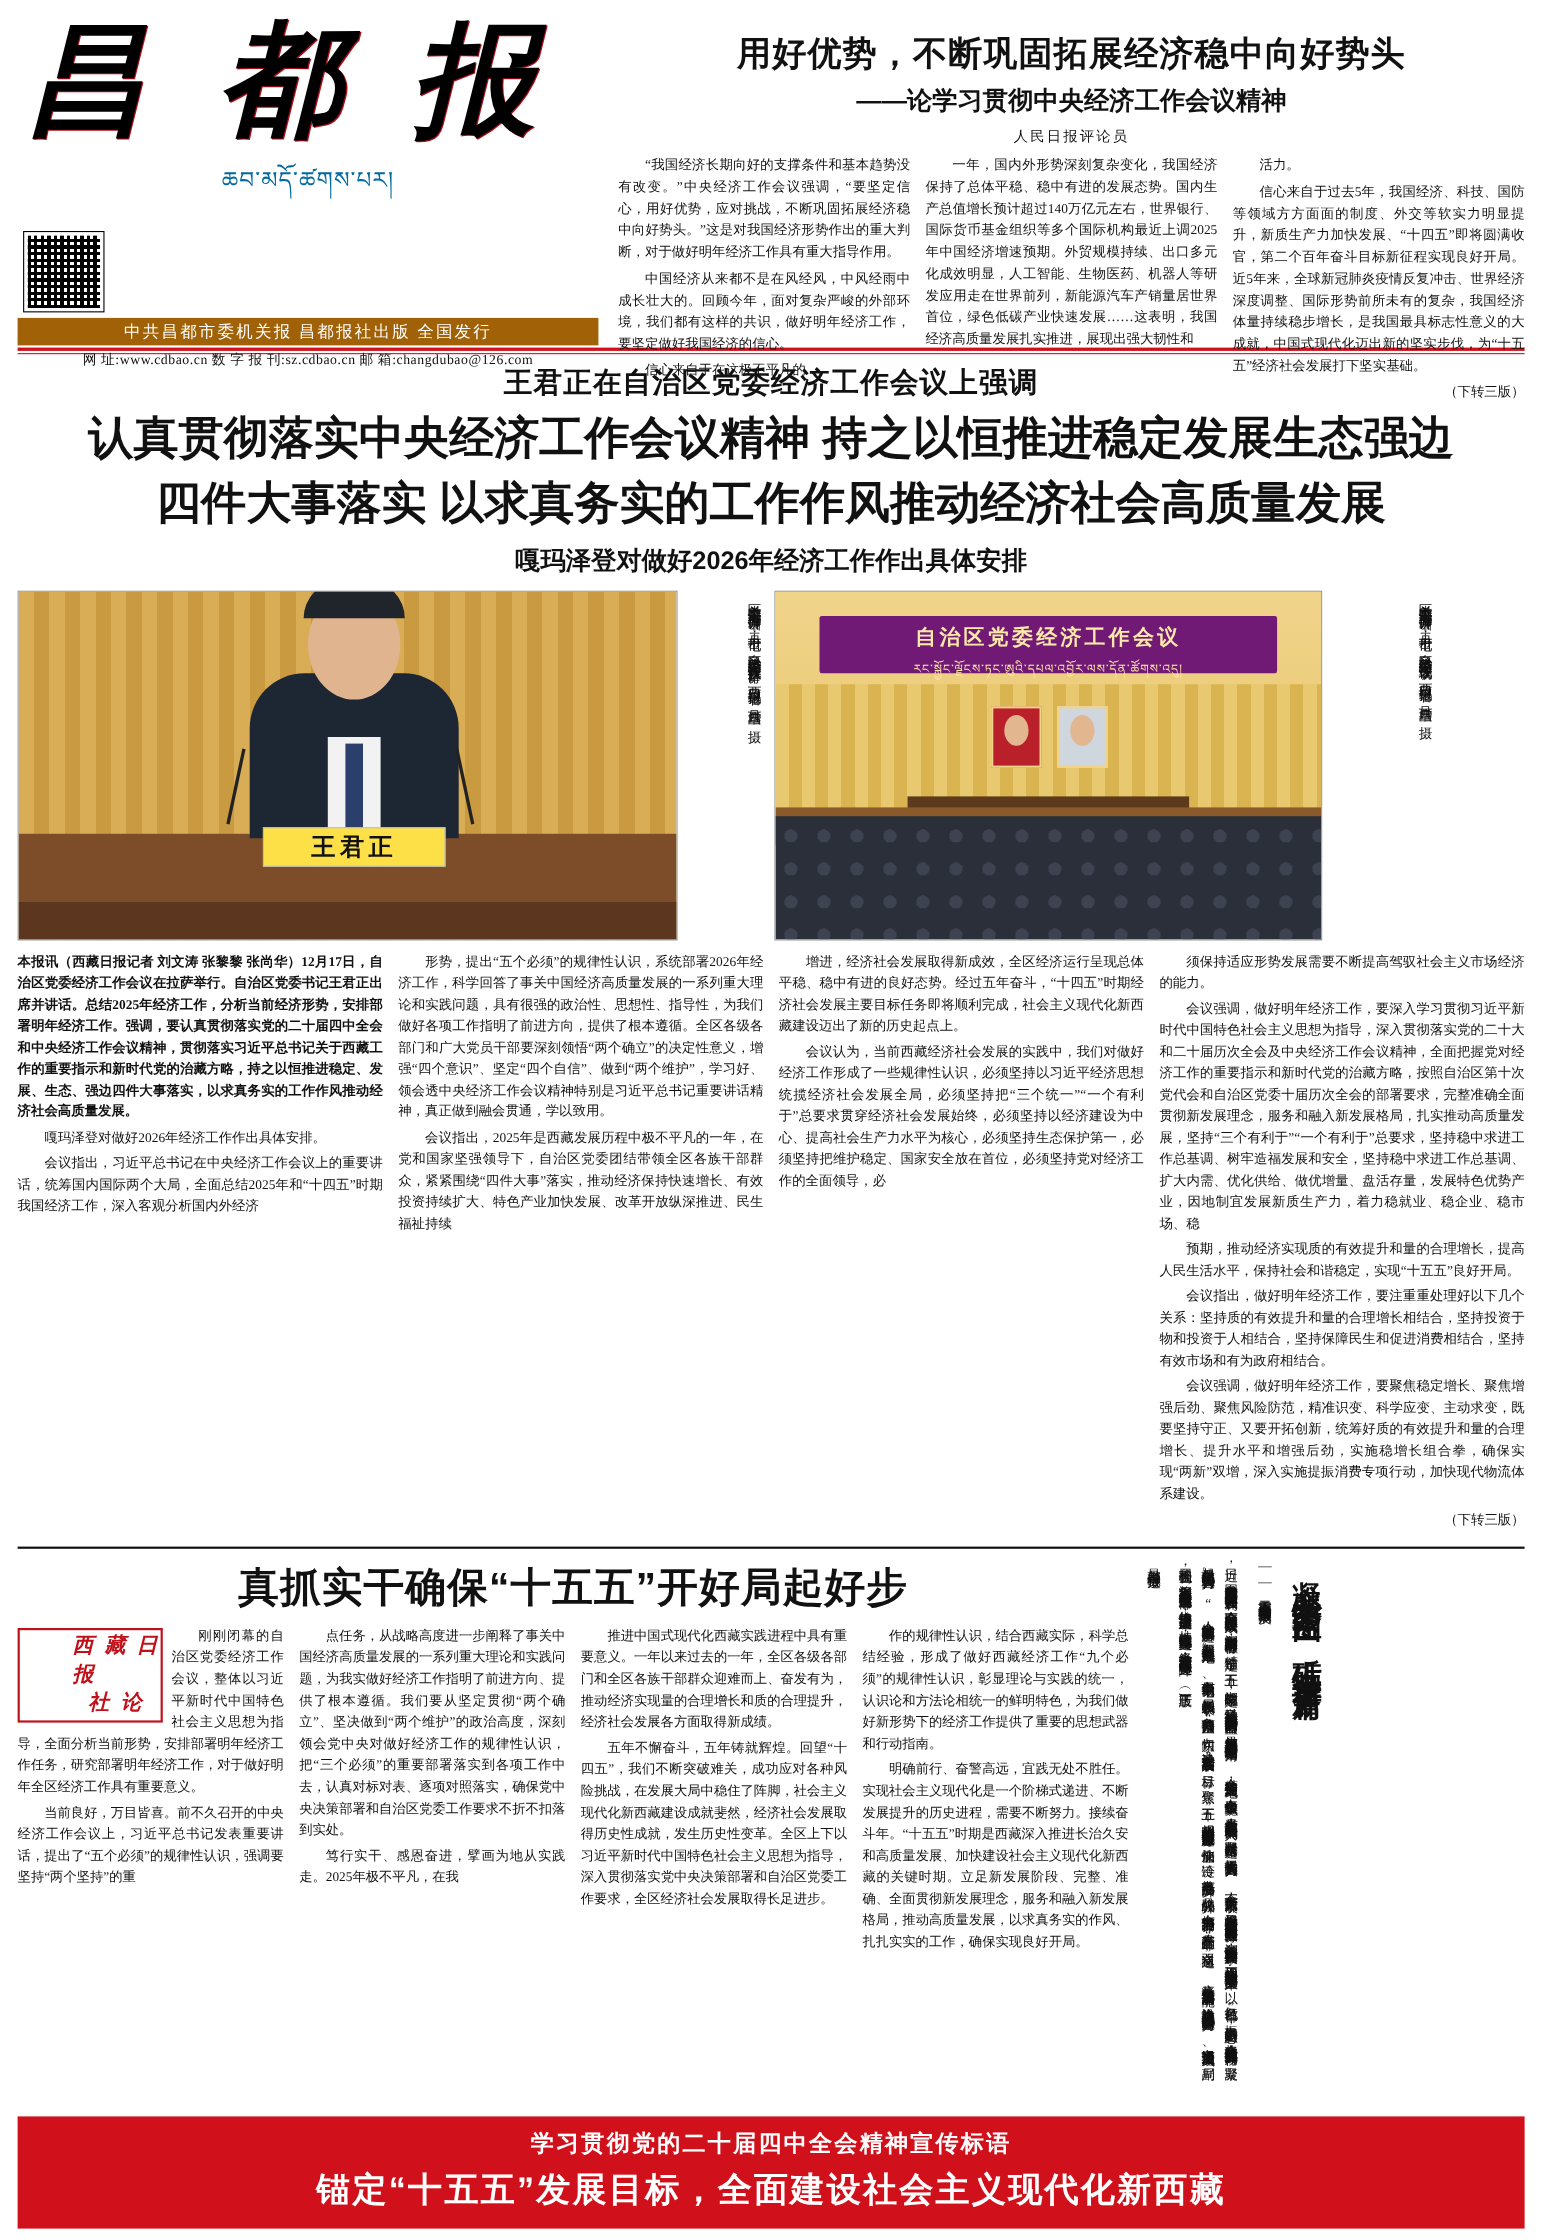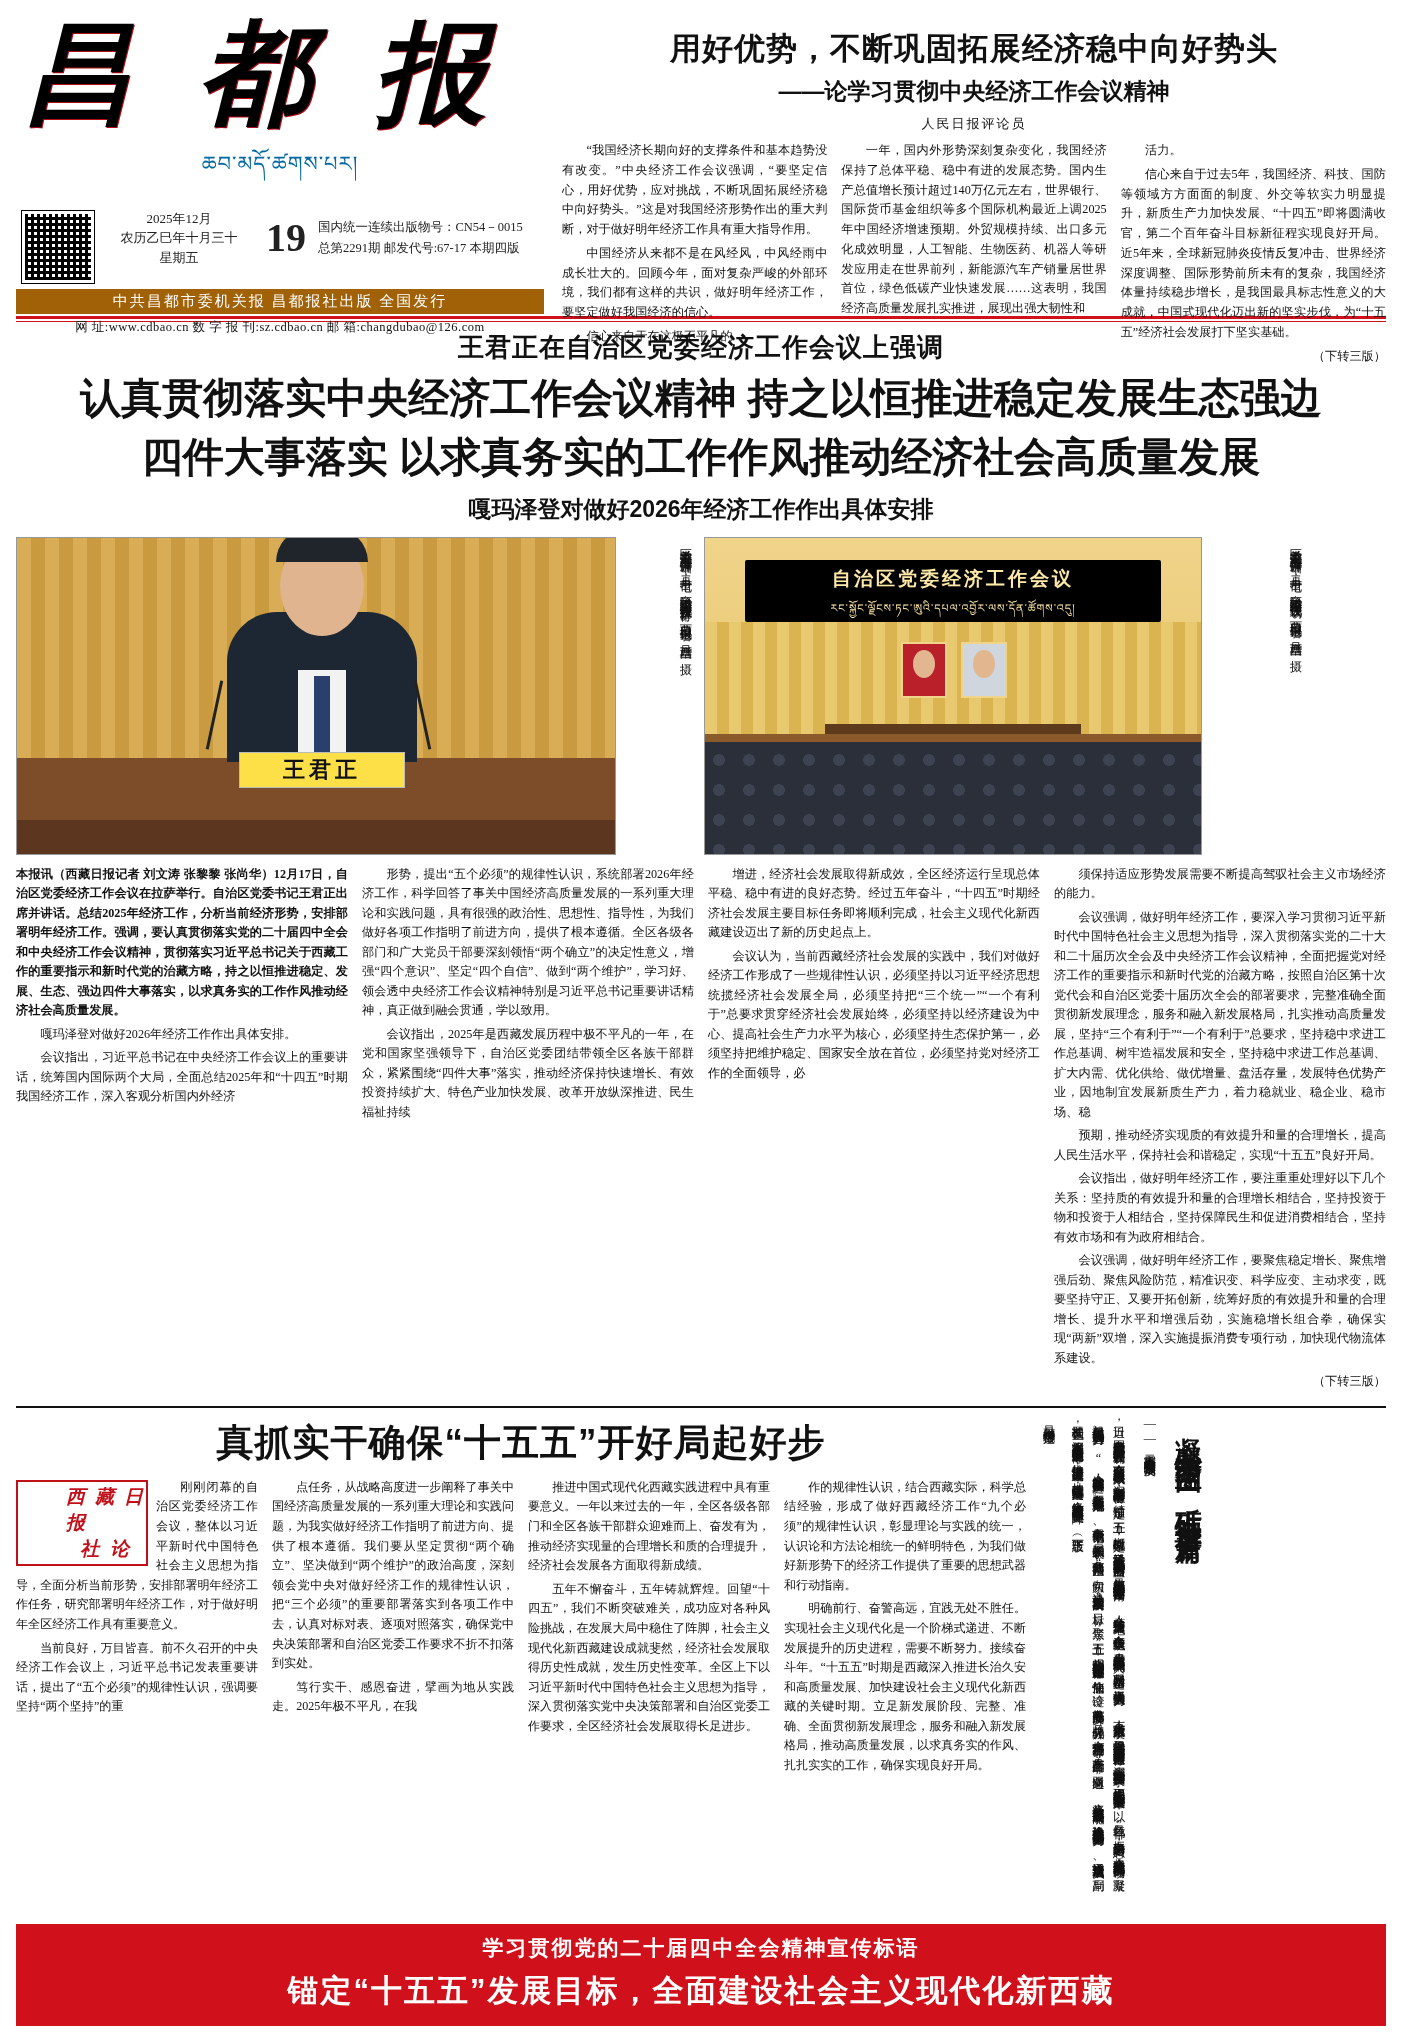--- a/index.html
+++ b/index.html
@@ -96,21 +96,21 @@
   .p1-hair { position:absolute; left:259px; bottom:292px; width:92px; height:34px; background:#20242b; border-radius:46px 46px 0 0;}
   .p1-shirt { position:absolute; left:281px; bottom:92px; width:48px; height:92px; background:#f2f2f2;}
   .p1-tie { position:absolute; left:297px; bottom:92px; width:16px; height:86px; background:#2a3f6b;}
   .p1-plate { position:absolute; left:222px; bottom:66px; width:166px; height:36px; background:#fde047; border:1px solid #bbb;
     display:flex; align-items:center; justify-content:center; font-size:22px; font-weight:bold; letter-spacing:4px;}
   .p1-mic1 { position:absolute; left:196px; bottom:104px; width:3px; height:70px; background:#222; transform:rotate(12deg);}
   .p1-mic2 { position:absolute; left:404px; bottom:104px; width:3px; height:70px; background:#222; transform:rotate(-12deg);}
 
   .photo2 { width:498px; height:318px; position:relative; overflow:hidden; border:1px solid #999; }
   .p2-bg { position:absolute; inset:0; background: linear-gradient(#f0d48a,#e5bf62); }
-  .p2-banner { position:absolute; left:40px; right:40px; top:22px; height:62px; background:#000000; border-radius:2px;
+  .p2-banner { position:absolute; left:40px; right:40px; top:22px; height:52px; background:#701a75; border-radius:2px;
      color:#fff; text-align:center; }
   .p2-banner .l1 { font-size:19px; font-weight:bold; letter-spacing:3px; margin-top:6px; color:#ffe9a8;}
   .p2-banner .l2 { font-size:11px; letter-spacing:1px; margin-top:4px; color:#ffe9a8; font-family:"DejaVu Sans",sans-serif;}
   .p2-curtain { position:absolute; left:0; right:0; top:84px; height:120px;
      background: repeating-linear-gradient(90deg,#e8c96f 0 12px,#d9b451 12px 24px); }
   .p2-port { position:absolute; top:104px; width:46px; height:56px; background:#b9202a; border:2px solid #f0d48a;}
   .p2-port.a { left:196px; }
   .p2-port.b { left:256px; background:#cfd6de; }
   .p2-port .face { position:absolute; left:50%; top:40%; transform:translate(-50%,-50%); width:22px;height:28px;background:#e2b68f;border-radius:11px/14px;}
   .p2-stage { position:absolute; left:0; right:0; top:196px; height:34px; background:#8b5a2b;}
@@ -175,34 +175,20 @@
 <body>
 
 <div class="page">
 
   <div class="masthead">
     <div class="mast-left">
       <div class="mast-title">昌 都 报</div>
       <div class="mast-tibetan">ཆབ་མདོ་ཚགས་པར།</div>
       <div class="mast-meta">
         <div class="qr"></div>
-        <div class="mast-dateblock">
-          <div class="mast-date-row">
-            <div class="mast-date-col">
-              <div>2025年12月</div>
-              <div>农历乙巳年十月三十</div>
-              <div>星期五</div>
-            </div>
-            <div class="mast-bigday">19</div>
-            <div class="mast-issn">
-              <div>国内统一连续出版物号：CN54－0015</div>
-              <div>总第2291期  邮发代号:67-17  本期四版</div>
-            </div>
-          </div>
-        </div>
       </div>
       <div class="mast-bar">中共昌都市委机关报        昌都报社出版        全国发行</div>
       <div class="mast-links">网 址:www.cdbao.cn        数 字 报 刊:sz.cdbao.cn        邮 箱:changdubao@126.com</div>
     </div>
 
     <div class="mast-right">
       <div class="hl-top">用好优势，不断巩固拓展经济稳中向好势头</div>
       <div class="hl-sub">——论学习贯彻中央经济工作会议精神</div>
       <div class="hl-byline">人民日报评论员</div>
       <div class="cols3">

